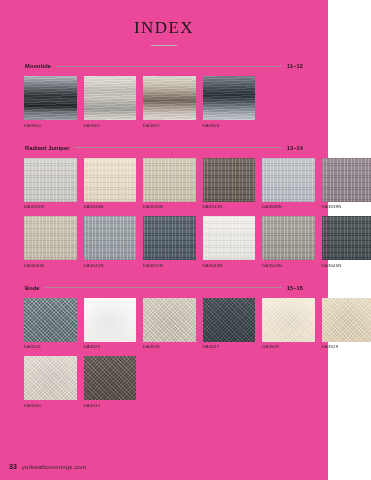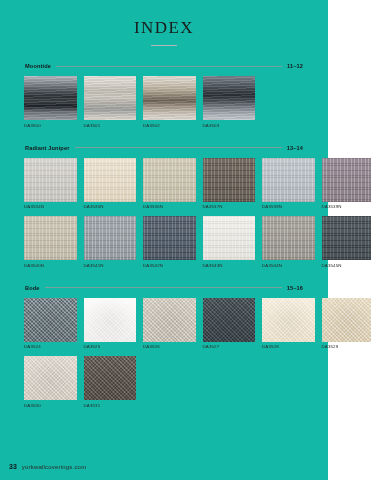--- a/index.html
+++ b/index.html
@@ -5,21 +5,21 @@
   * { box-sizing: border-box; margin: 0; padding: 0; }
   html, body {
     width: 371px; height: 480px;
     background: #ffffff;
     font-family: "Liberation Sans", sans-serif;
     overflow: hidden;
   }
   .page {
     position: relative;
     width: 328px; height: 480px;
-    background: #14b8a6;
+    background: #ec4899;
     padding: 0 24px;
   }
 
   
   .index-title {
     text-align: center;
     font-family: "Liberation Serif", serif;
     font-size: 17px;
     letter-spacing: 1.4px;
     color: #1a1a1a;

